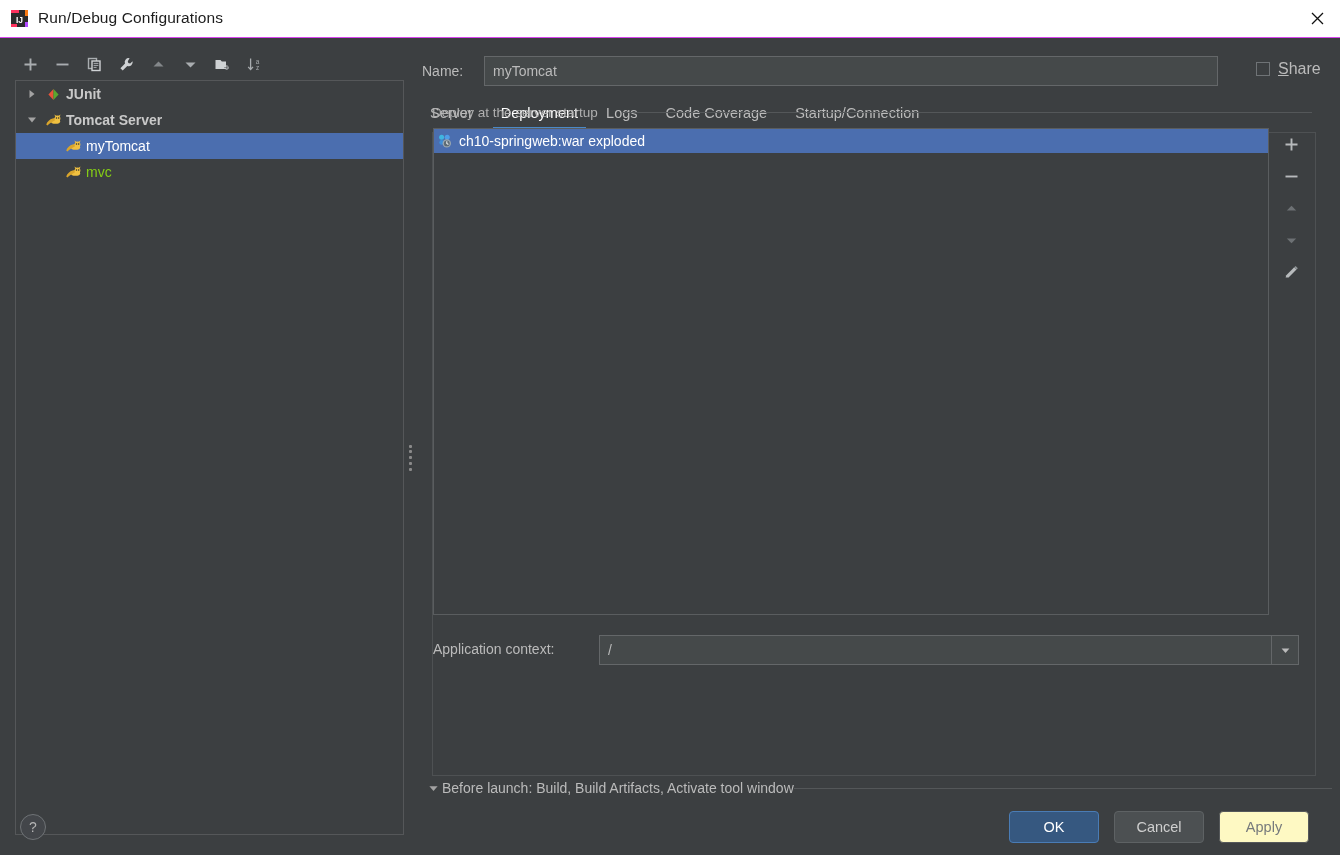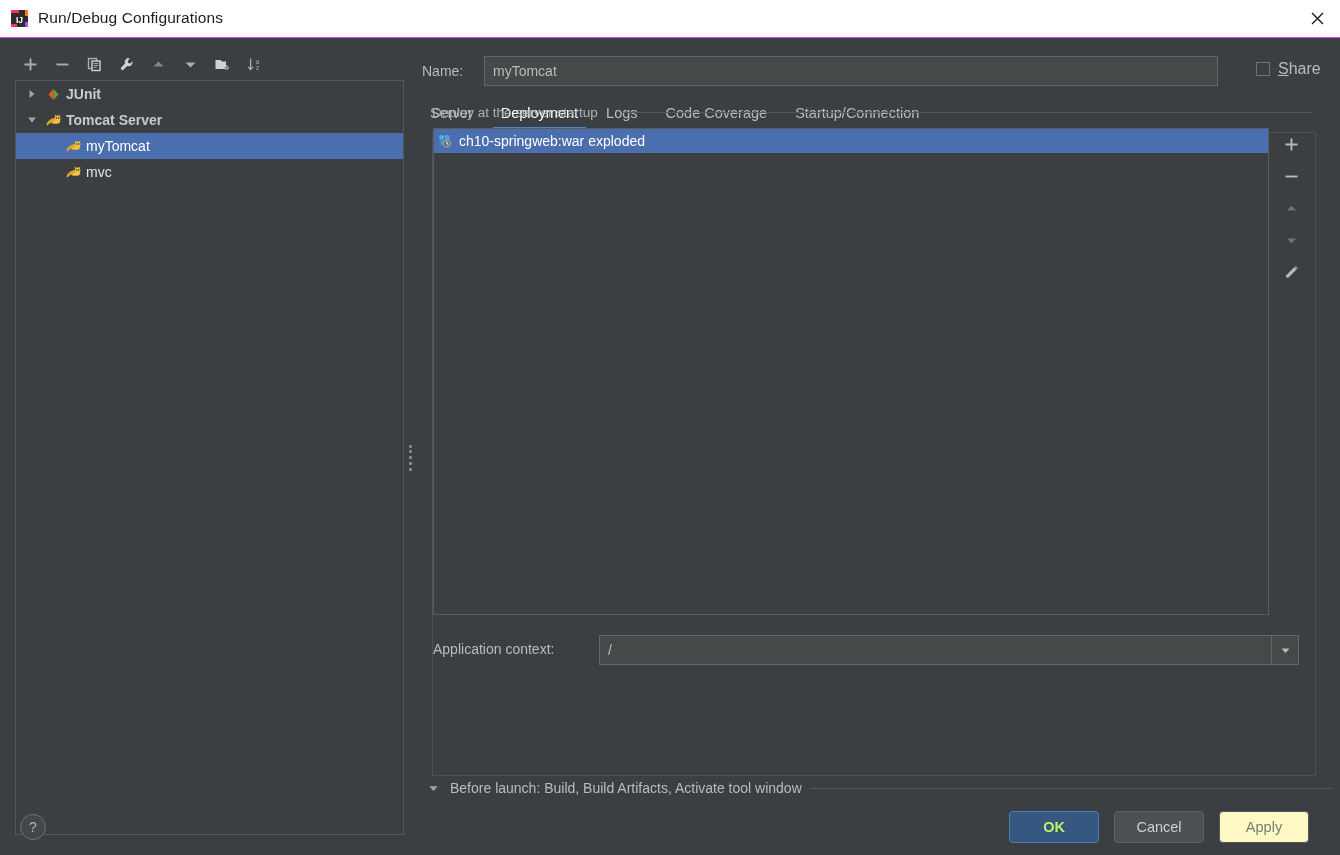--- a/index.html
+++ b/index.html
@@ -97,21 +97,21 @@
     display: flex; align-items: center; justify-content: center;
     flex: 0 0 20px;
   }
   .tree-row .ticon {
     width: 22px; height: 26px;
     display: flex; align-items: center; justify-content: center;
     flex: 0 0 22px;
   }
   .tree-row .tlabel {
     font-size: 14px;
-    color: #e5e5e5;
+    color: #84cc16;
     padding-left: 2px;
   }
   .tree-row.grp .tlabel { font-weight: bold; color: #c9c9c9; }
   .tree-row.selected .tlabel { color: #ffffff; }
   .tree-row.child { padding-left: 46px; }
 
   
   .splitter {
     position: absolute;
     left: 404px; top: 42px;
@@ -320,21 +320,20 @@
     cursor: default;
   }
 
   
   .before-launch {
     position: absolute;
     left: 8px; top: 730px;
     width: 908px; height: 24px;
     display: flex;
     align-items: center;
-    gap: 8px;
   }
   .bl-twisty {
     width: 18px; height: 20px;
     display: flex; align-items: center; justify-content: center;
     flex: 0 0 18px;
     cursor: default;
   }
   .bl-text {
     font-size: 14px;
     color: #bbbbbb;
@@ -368,22 +367,22 @@
     font-size: 14.5px;
     box-sizing: border-box;
     cursor: default;
     white-space: nowrap;
   }
   .btn-ok {
     left: 1009px; top: 773px;
     width: 90px;
     background: #365880;
     border: 1px solid #4a7cb5;
-    color: #bef264;
-    font-weight: bold;
+    color: #ffffff;
+    font-weight: normal;
   }
   .btn-cancel {
     left: 1114px; top: 773px;
     width: 90px;
     background: #4c5052;
     border: 1px solid #5e6264;
     color: #cfcfcf;
   }
   .btn-apply {
     left: 1219px; top: 773px;

